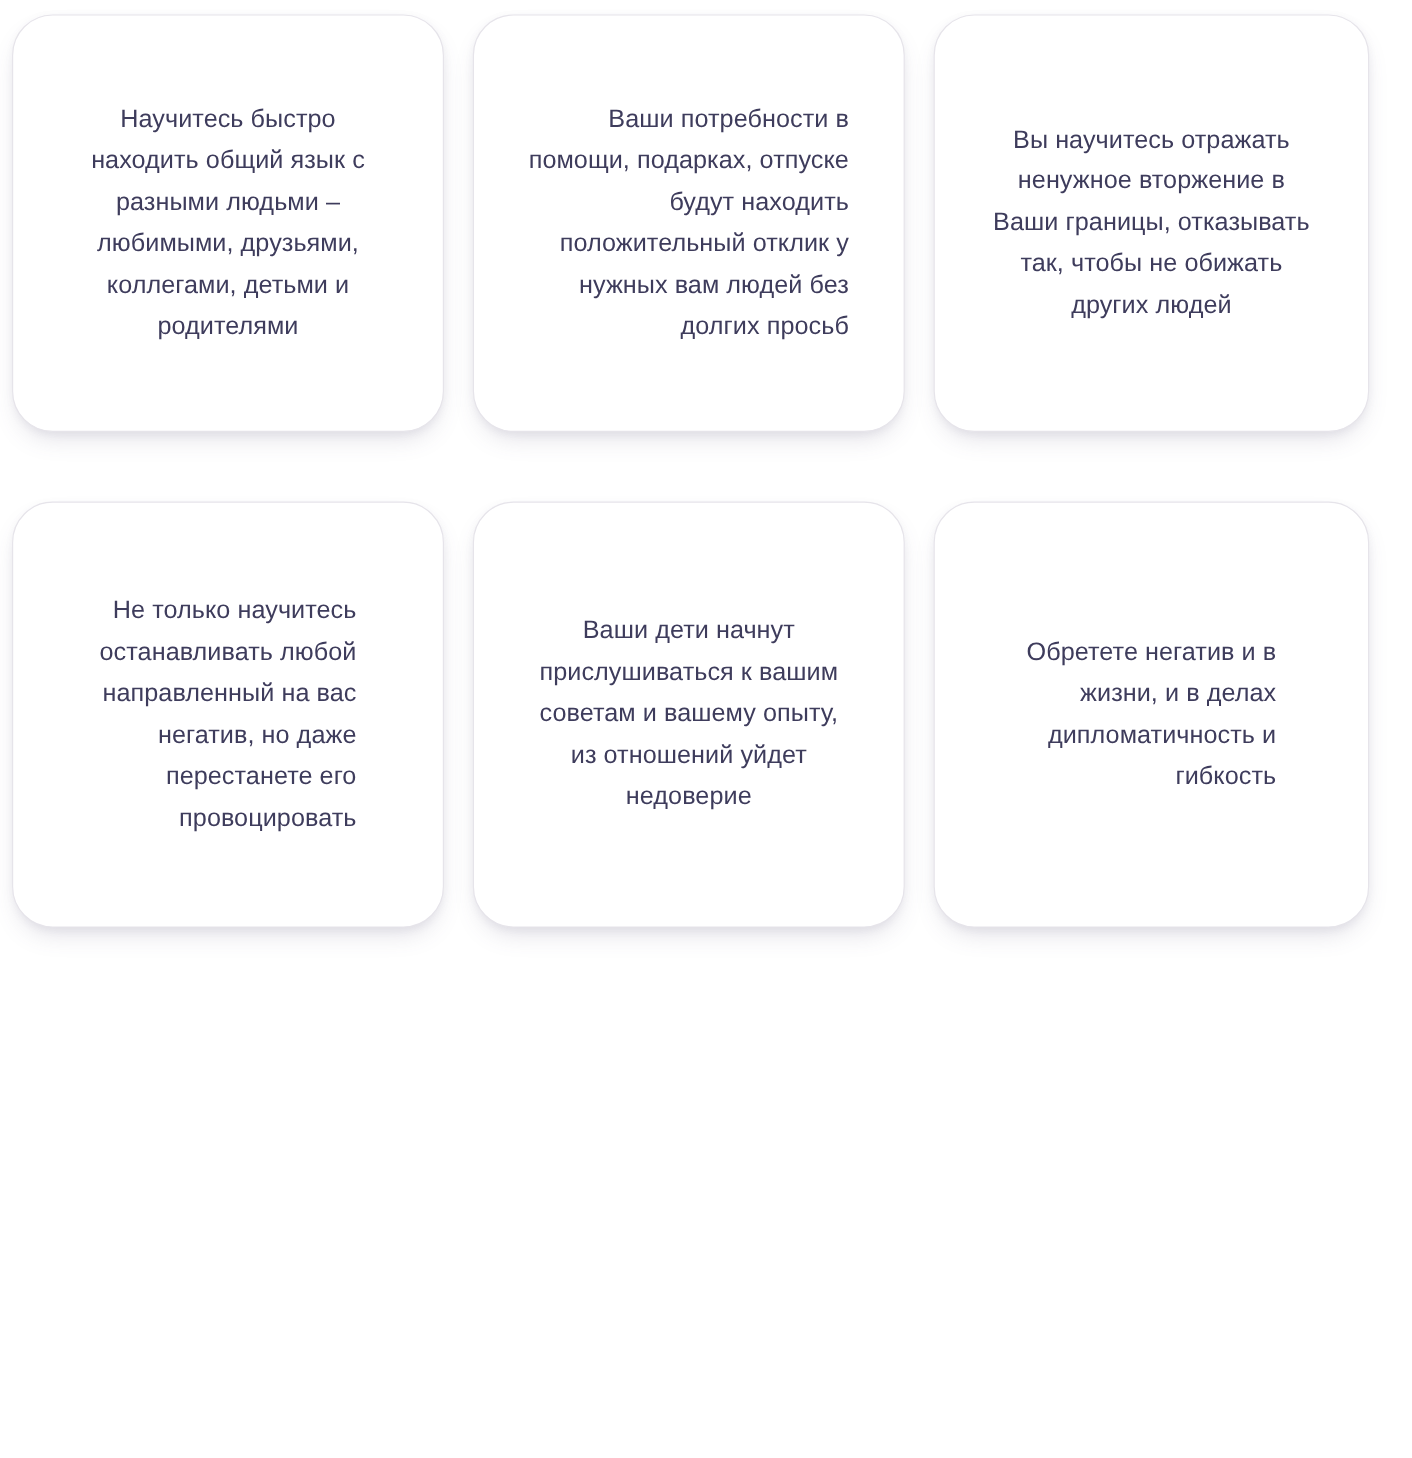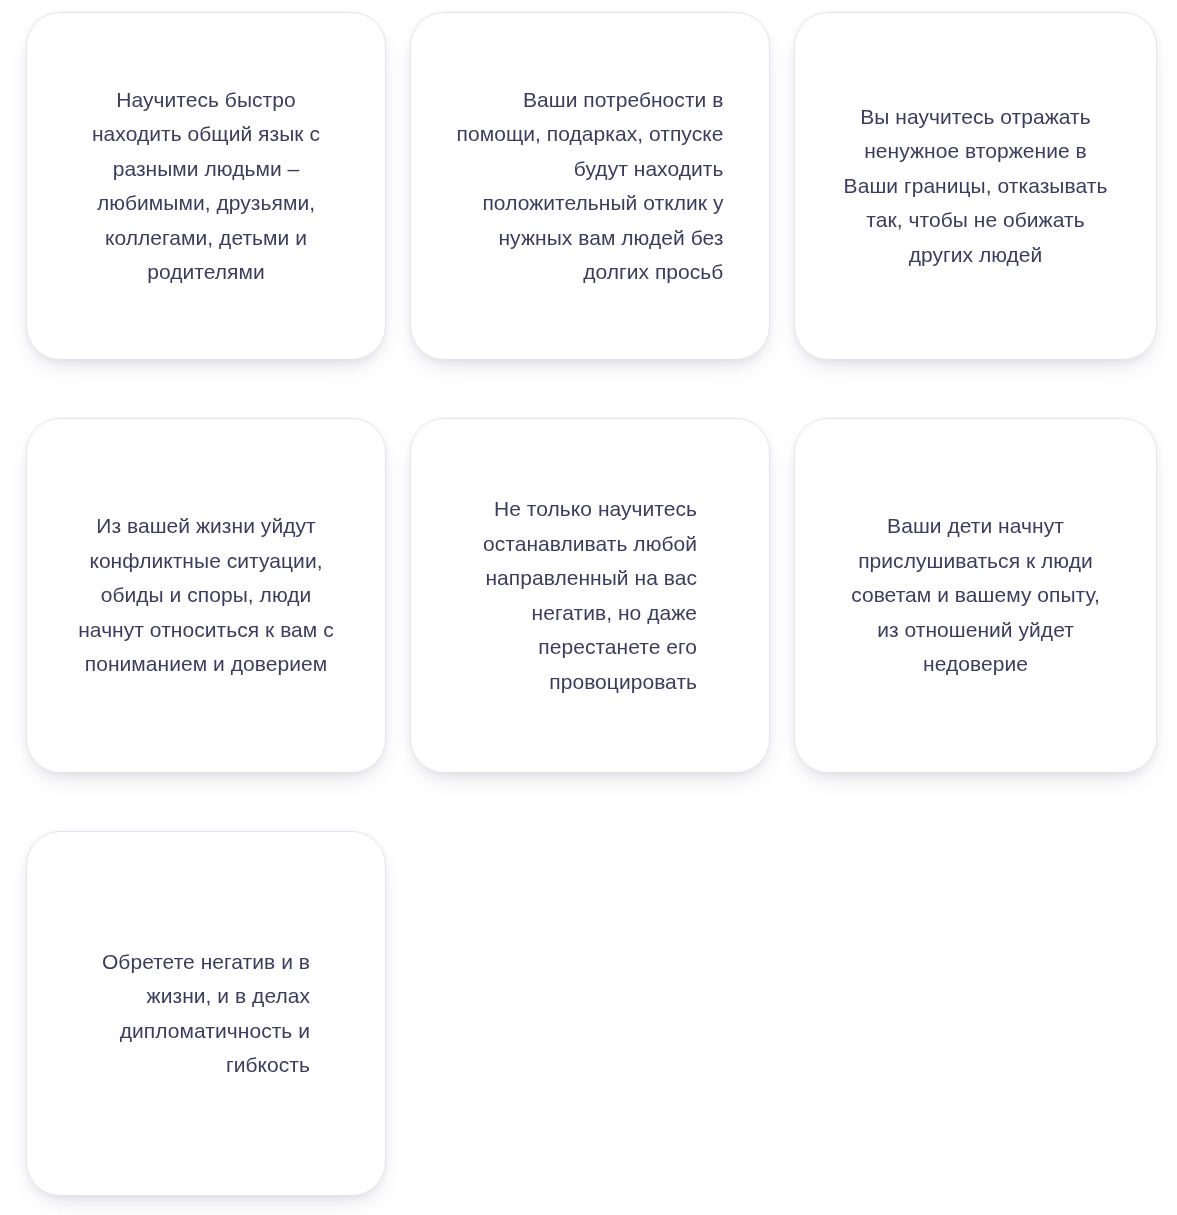--- a/index.html
+++ b/index.html
@@ -12,21 +12,21 @@
     width: 1177px;
     height: 1215px;
     font-family: "Liberation Sans", "DejaVu Sans", sans-serif;
     overflow: hidden;
   }
 
   .benefits-grid {
     box-sizing: border-box;
     width: 1177px;
     height: 932px;
-    padding: 12px 28px 8px 26px;
+    padding: 12px 28px 8px 10px;
     display: grid;
     grid-template-columns: 360px 360px 363px;
     grid-template-rows: 348px 355px 365px;
     column-gap: 24px;
     row-gap: 58px;
     align-content: start;
   }
 
   .benefit-card {
     box-sizing: border-box;
@@ -82,41 +82,34 @@
   </div>
 
   <div class="benefit-card col-1">
     <p class="benefit-text">Вы научитесь отражать
 ненужное вторжение в
 Ваши границы, отказывать
 так, чтобы не обижать
 других людей</p>
   </div>
 
-  <div class="benefit-card col-2">
-    <p class="benefit-text">Из вашей жизни уйдут
-конфликтные ситуации,
-обиды и споры, люди
-начнут относиться к вам с
-пониманием и доверием</p>
-  </div>
 
   <div class="benefit-card col-3">
     <p class="benefit-text">Не только научитесь
 останавливать любой
 направленный на вас
 негатив, но даже
 перестанете его
 провоцировать</p>
   </div>
 
 
   <div class="benefit-card col-2">
     <p class="benefit-text">Ваши дети начнут
-прислушиваться к люди
+прислушиваться к вашим
 советам и вашему опыту,
 из отношений уйдет
 недоверие</p>
   </div>
 
   <div class="benefit-card col-3">
     <p class="benefit-text">Обретете негатив и в
 жизни, и в делах
 дипломатичность и
 гибкость</p>

